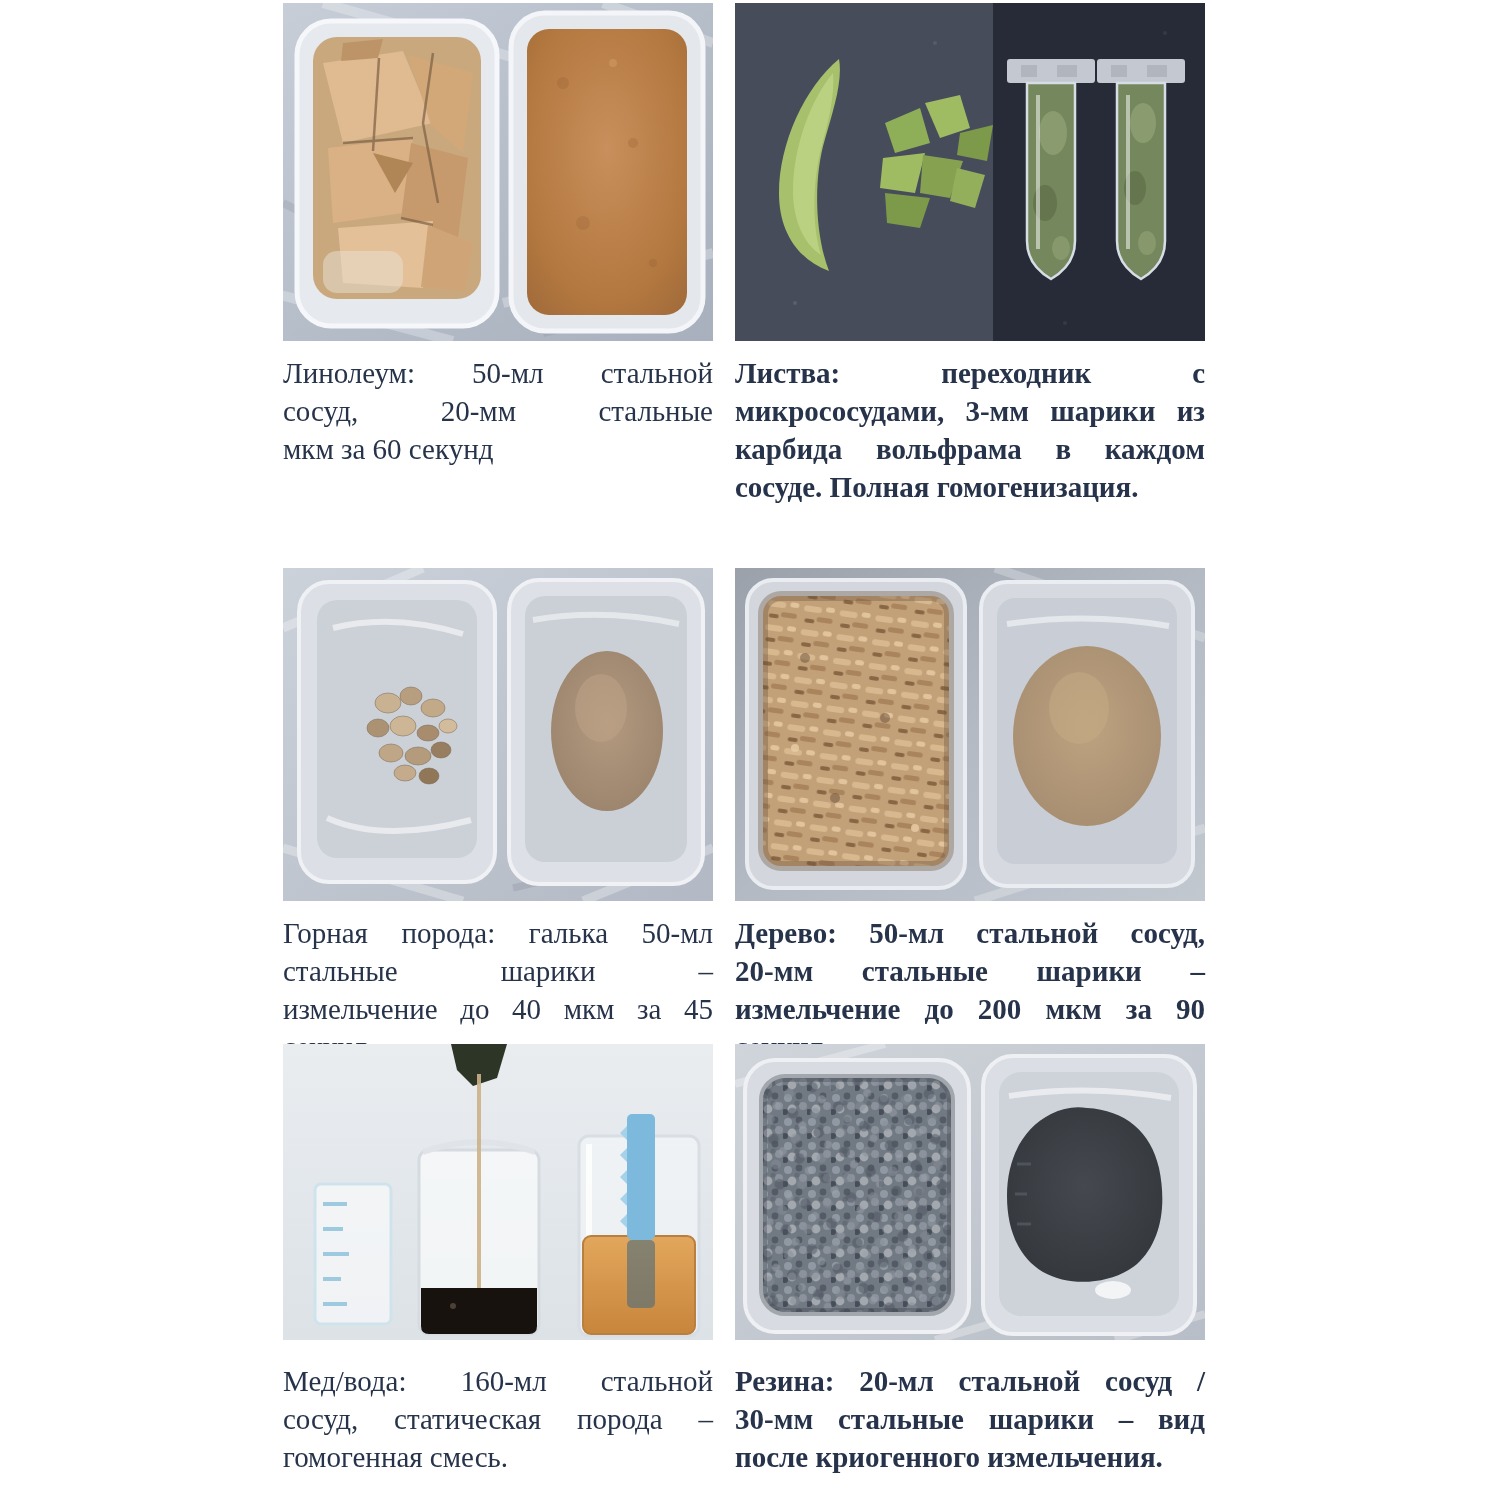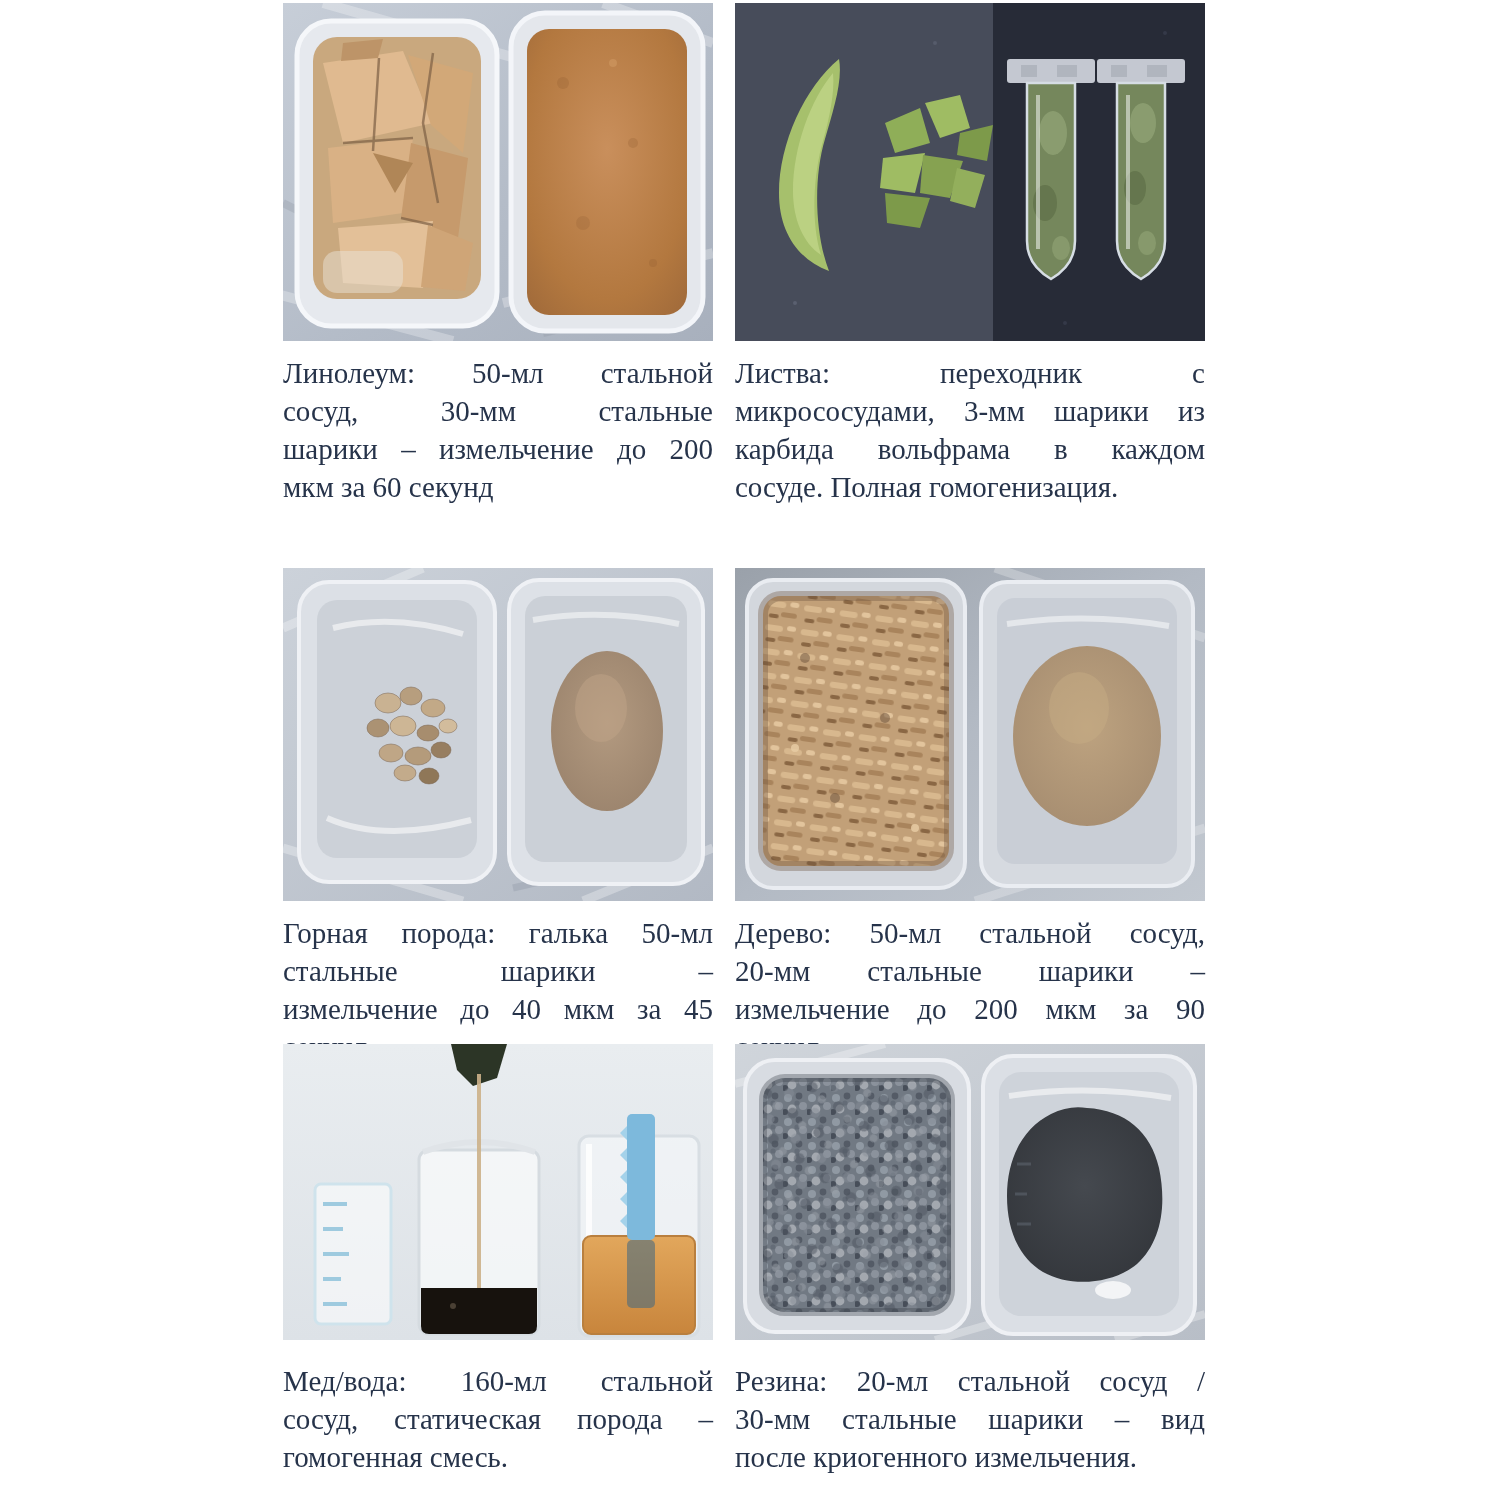--- a/index.html
+++ b/index.html
@@ -1,20 +1,20 @@
 <!DOCTYPE html>
 <html><head>
 <meta charset="utf-8">
 <style>
   html,body{margin:0;padding:0;background:#ffffff;}
   .canvas{position:relative;width:1500px;height:1500px;background:#ffffff;overflow:hidden;
           font-family:"Liberation Serif", serif;}
   .panel{position:absolute;}
   .panel.col-l{left:283px;width:430px;}
-  .panel.col-r{left:735px;width:470px;}
+  .panel.col-r{left:735px;width:470px;font-weight:bold;}
   .panel.row1{top:3px;}
   .panel.row2{top:520px;margin-top:48px;}
   .panel.row3{top:1044px;}
   figure{margin:0;padding:0;line-height:0;}
   figure svg{display:block;}
   .caption{margin-top:13px;color:#26334a;font-size:29px;line-height:38px;}
   .row3 .caption{margin-top:22px;}
   .cap-line{text-align:justify;text-align-last:justify;white-space:normal;}
   .cap-line.last{text-align-last:left;}
 </style>
@@ -62,22 +62,21 @@
           <circle cx="350" cy="140" r="5" fill="#8f5c30" opacity="0.25"></circle>
           <circle cx="300" cy="220" r="7" fill="#8f5c30" opacity="0.22"></circle>
           <circle cx="370" cy="260" r="4" fill="#8f5c30" opacity="0.25"></circle>
           <circle cx="330" cy="60" r="4" fill="#d9a briefly" opacity="0"></circle>
           <circle cx="330" cy="60" r="4" fill="#d9a46e" opacity="0.4"></circle>
         </g>
       </svg>
     </figure>
     <div class="caption">
       <div class="cap-line">Линолеум: 50-мл стальной</div>
-      <div class="cap-line">сосуд, 30-мм стальные</div>
-      <div class="cap-line">шарики – измельчение до 200</div>
+      <div class="cap-line">сосуд, 20-мм стальные</div>
       <div class="cap-line last">мкм за 60 секунд</div>
     </div>
   </div>
 
   <div class="panel col-r row1">
     <figure>
       <svg width="470" height="338" viewBox="0 0 470 338">
         <rect x="0" y="0" width="258" height="338" fill="#474c5a"></rect>
         <rect x="258" y="0" width="212" height="338" fill="#272b37"></rect>
         <circle cx="60" cy="300" r="2" fill="#5a6070"></circle>

